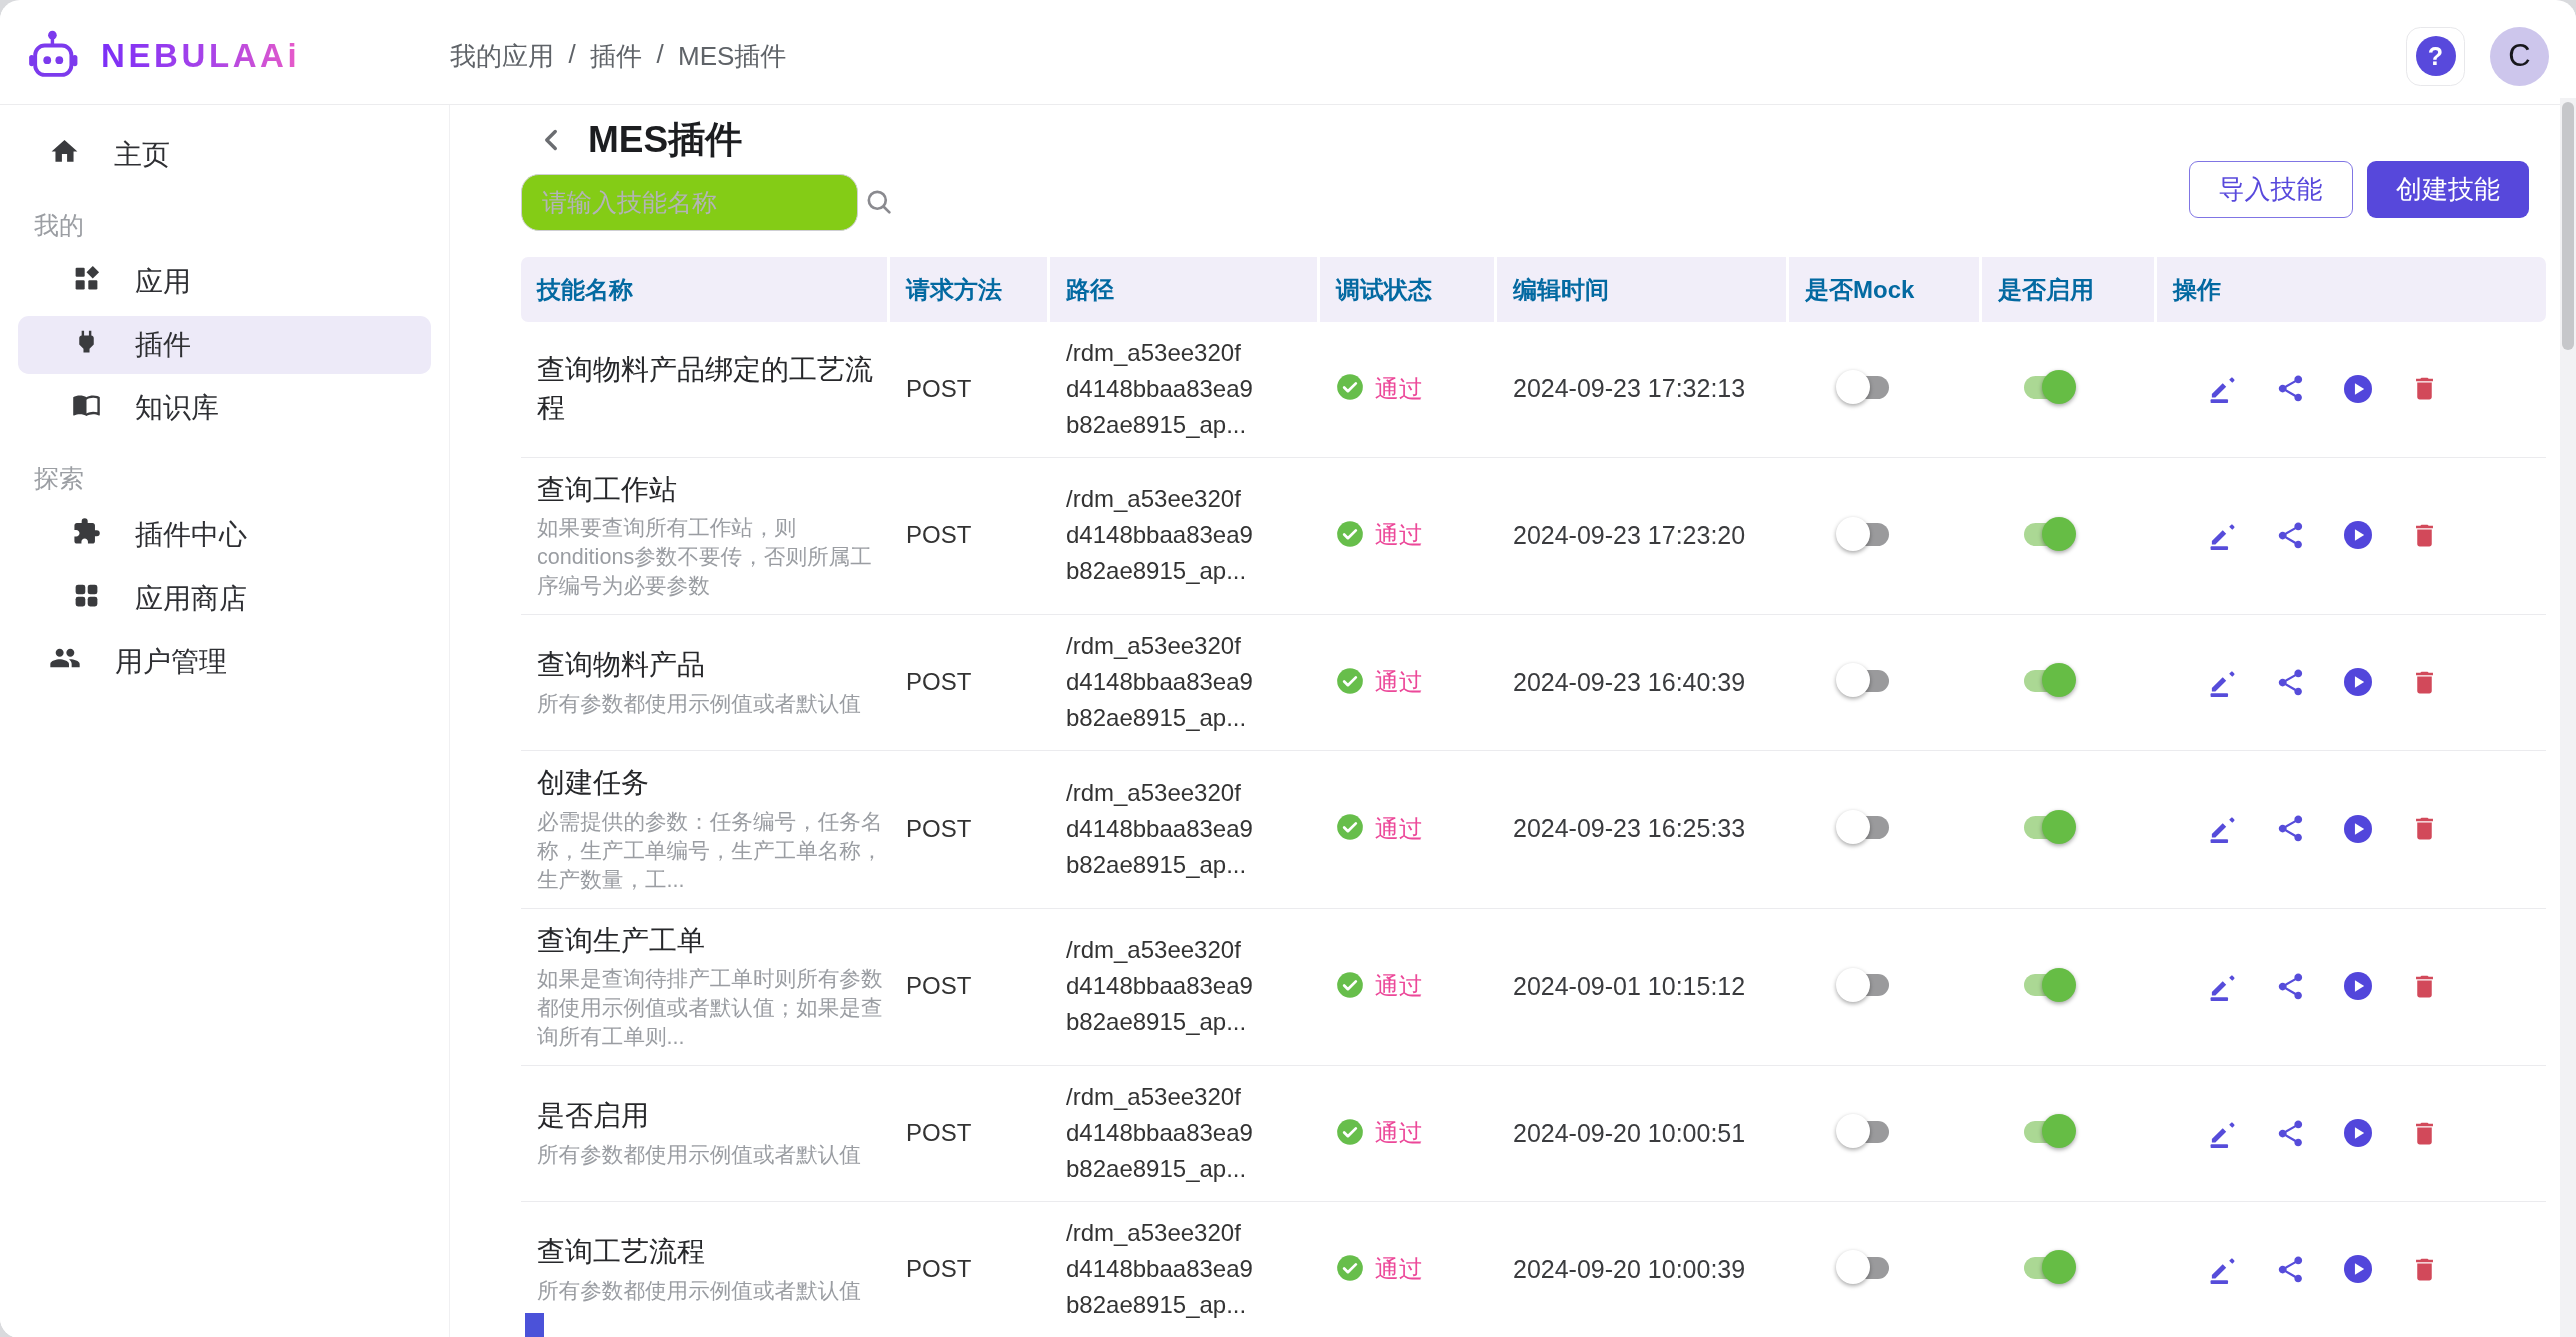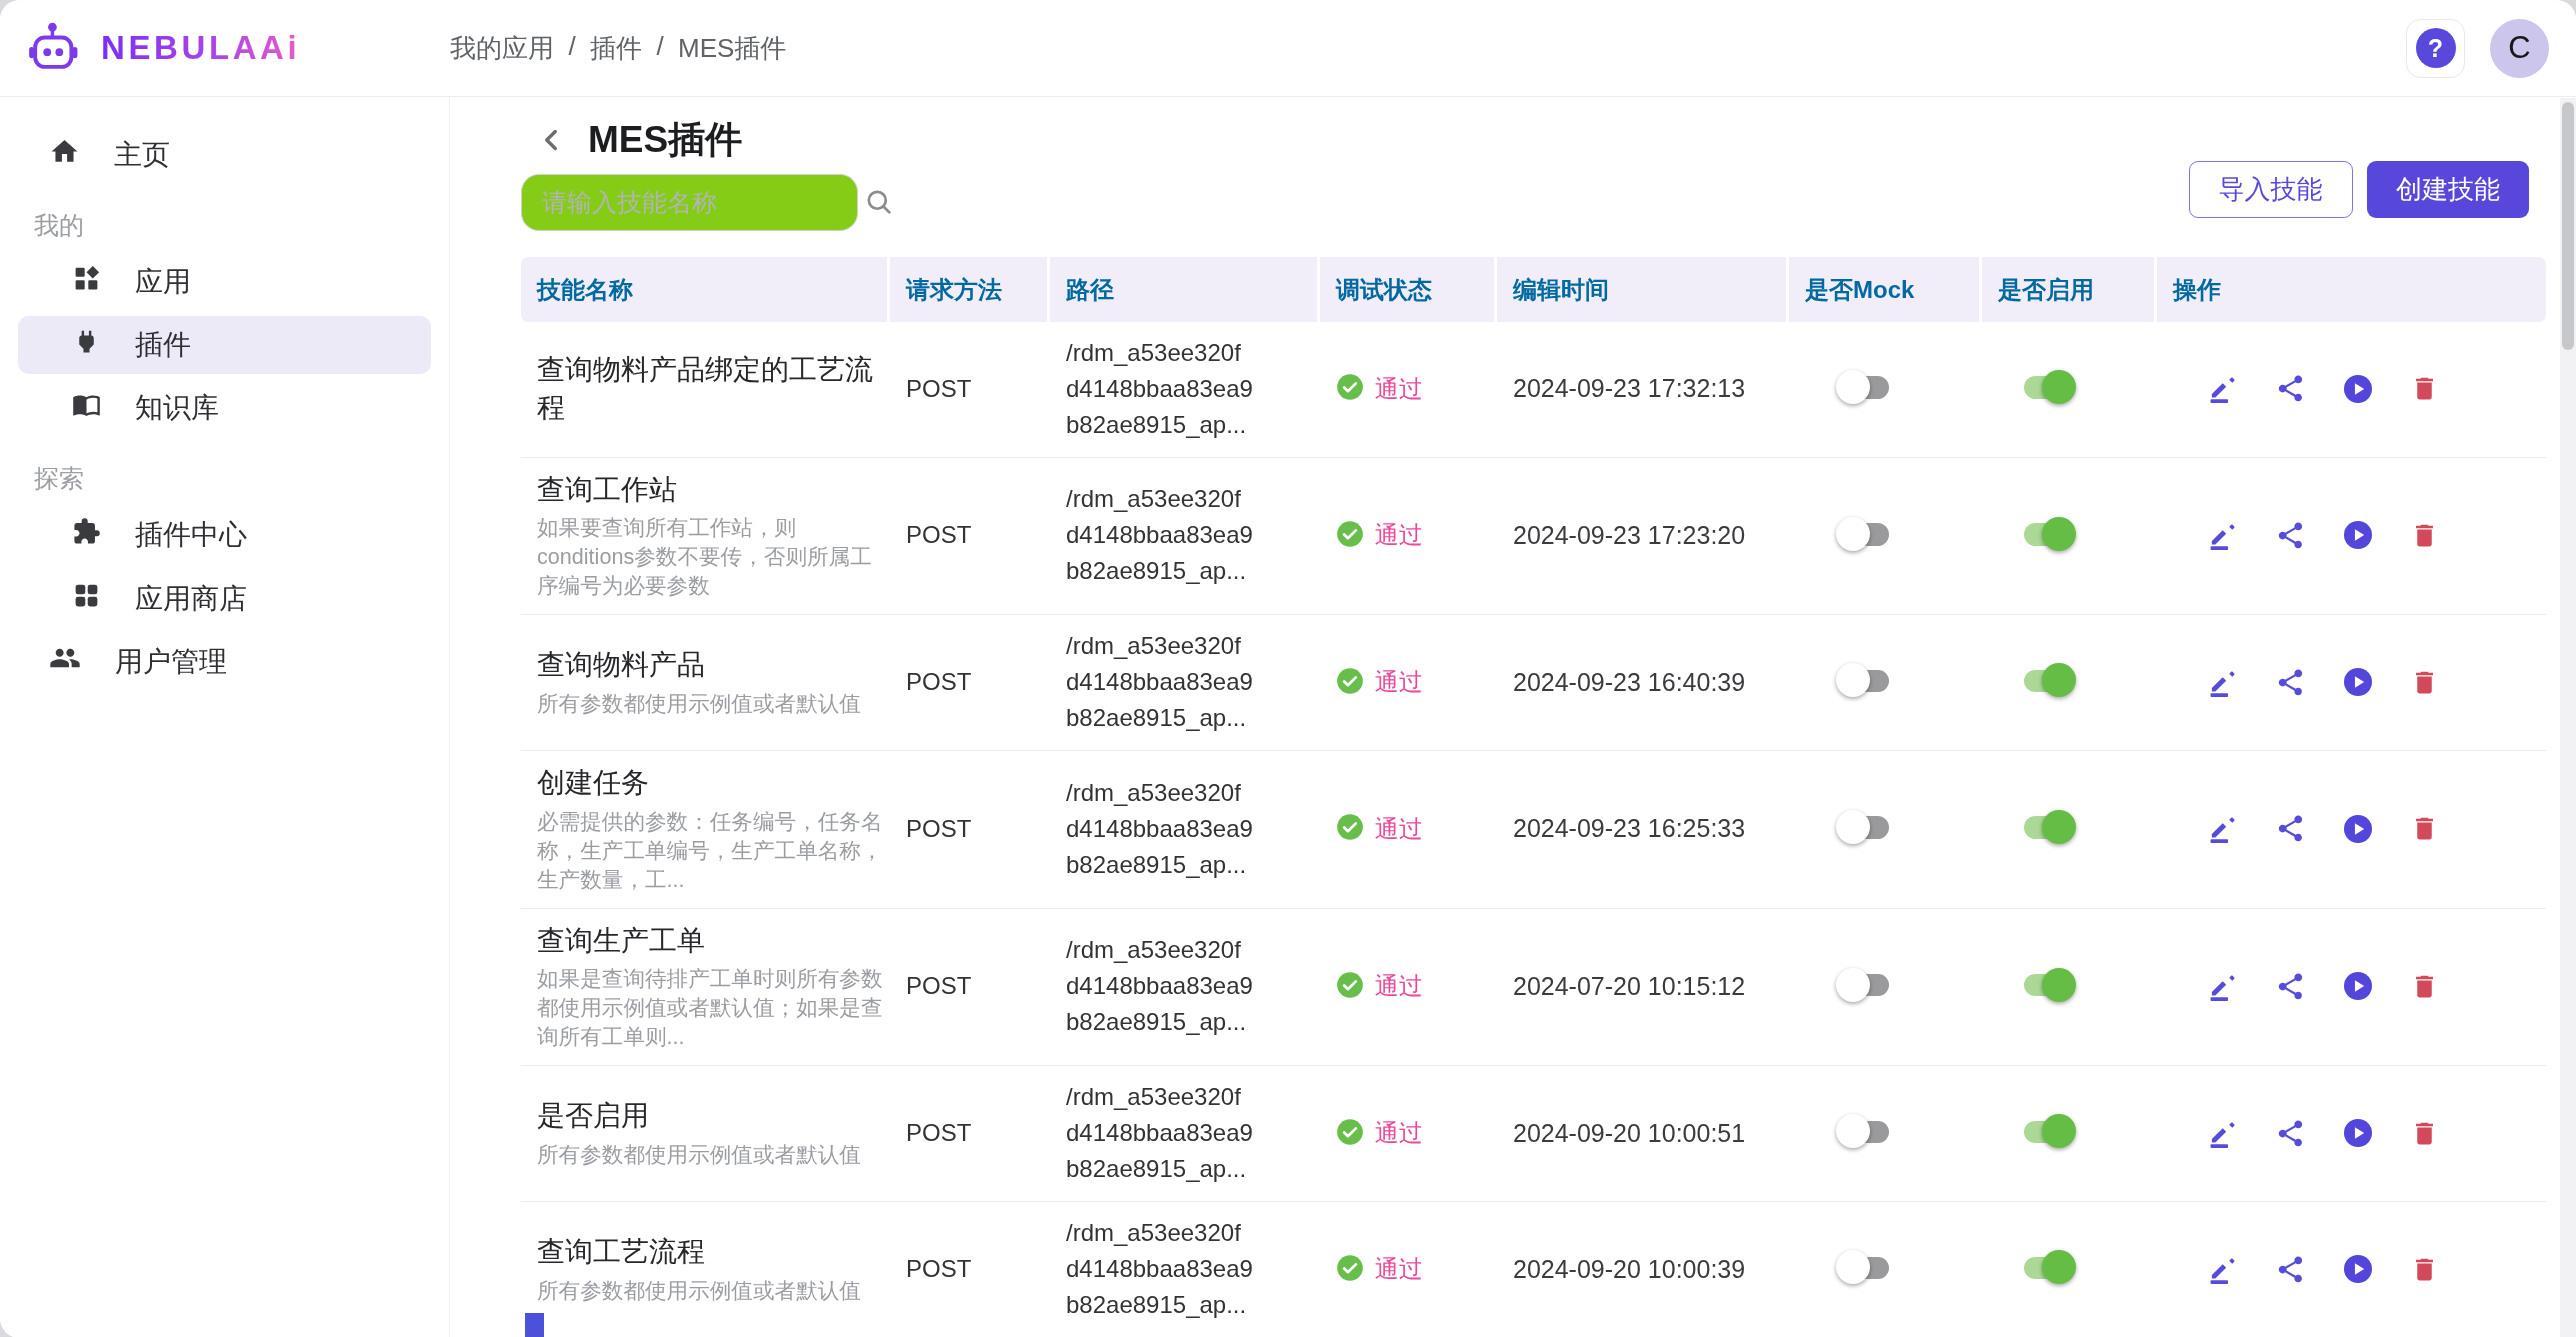--- a/index.html
+++ b/index.html
@@ -1,21 +1,21 @@
 <!DOCTYPE html>
 <html style="font-size:14.4px"><head>
 <meta charset="utf-8">
 <style>
   * { box-sizing: border-box; margin: 0; padding: 0; }
   html,body { width:2576px; height:1338px; overflow:hidden; }
   body { background:#d9dadd; font-family:"Liberation Sans","DejaVu Sans",sans-serif; position:relative; }
   .app { position:absolute; inset:0; background:#fff; border-radius:20px 20px 0 20px; overflow:hidden; }
 
   
-  .header { position:absolute; top:0; left:0; right:0; height:97px; background:#fff;
+  .header { position:absolute; top:8px; left:0; right:0; height:97px; background:#fff;
             border-bottom:0.9px solid #ececee; display:flex; align-items:center; z-index:5; }
   .logo { margin-left:27px; display:flex; align-items:center; gap:18px; }
   .brand { font-size:33px; font-weight:800; letter-spacing:3.6px;
            background:linear-gradient(90deg,#7b2ff7 0%,#a944e8 55%,#e85bc8 100%);
            -webkit-background-clip:text; background-clip:text; color:transparent; }
   .breadcrumb { position:absolute; left:450px; display:flex; gap:14.4px; font-size:26px; color:#5f6368; }
   .crumb { cursor:default; }
   .header-right { margin-left:auto; margin-right:27px; display:flex; align-items:center; gap:25px; }
   .help-btn { width:59px; height:59px; border:0.9px solid #e8e8eb; border-radius:14.4px; background:#fff;
               display:flex; align-items:center; justify-content:center; }
@@ -453,21 +453,21 @@
 b82ae8915_ap...</div>
     <div class="td status">
       <span>
         <svg width="28" height="28" viewBox="0 0 24 24">
                   <circle cx="12" cy="12" r="11" fill="#67be4b"></circle>
                   <path d="M7 12.4l3.2 3.2L17 8.9" fill="none" stroke="#fff" stroke-width="2.3" stroke-linecap="round" stroke-linejoin="round"></path>
                 </svg>
       </span>
       <span class="status-label">通过</span>
     </div>
-    <div class="td time">2024-07-20 10:15:12</div>
+    <div class="td time">2024-09-01 10:15:12</div>
     <div class="td td-mock">
       <span class="toggle off"><span class="track"></span><span class="knob"></span></span>
     </div>
     <div class="td td-enabled">
       <span class="toggle on"><span class="track"></span><span class="knob"></span></span>
     </div>
     <div class="td-actions">
       <span class="icon-btn">
         <svg width="31" height="31" viewBox="0 0 24 24" fill="#564cda">
                   <path d="M3 16.3V19h2.7l8.4-8.4-2.7-2.7L3 16.3zM16.4 5.2l2.4 2.4 1.4-1.4c.4-.4.4-1 0-1.4l-1-1c-.4-.4-1-.4-1.4 0l-1.4 1.4z"></path>

